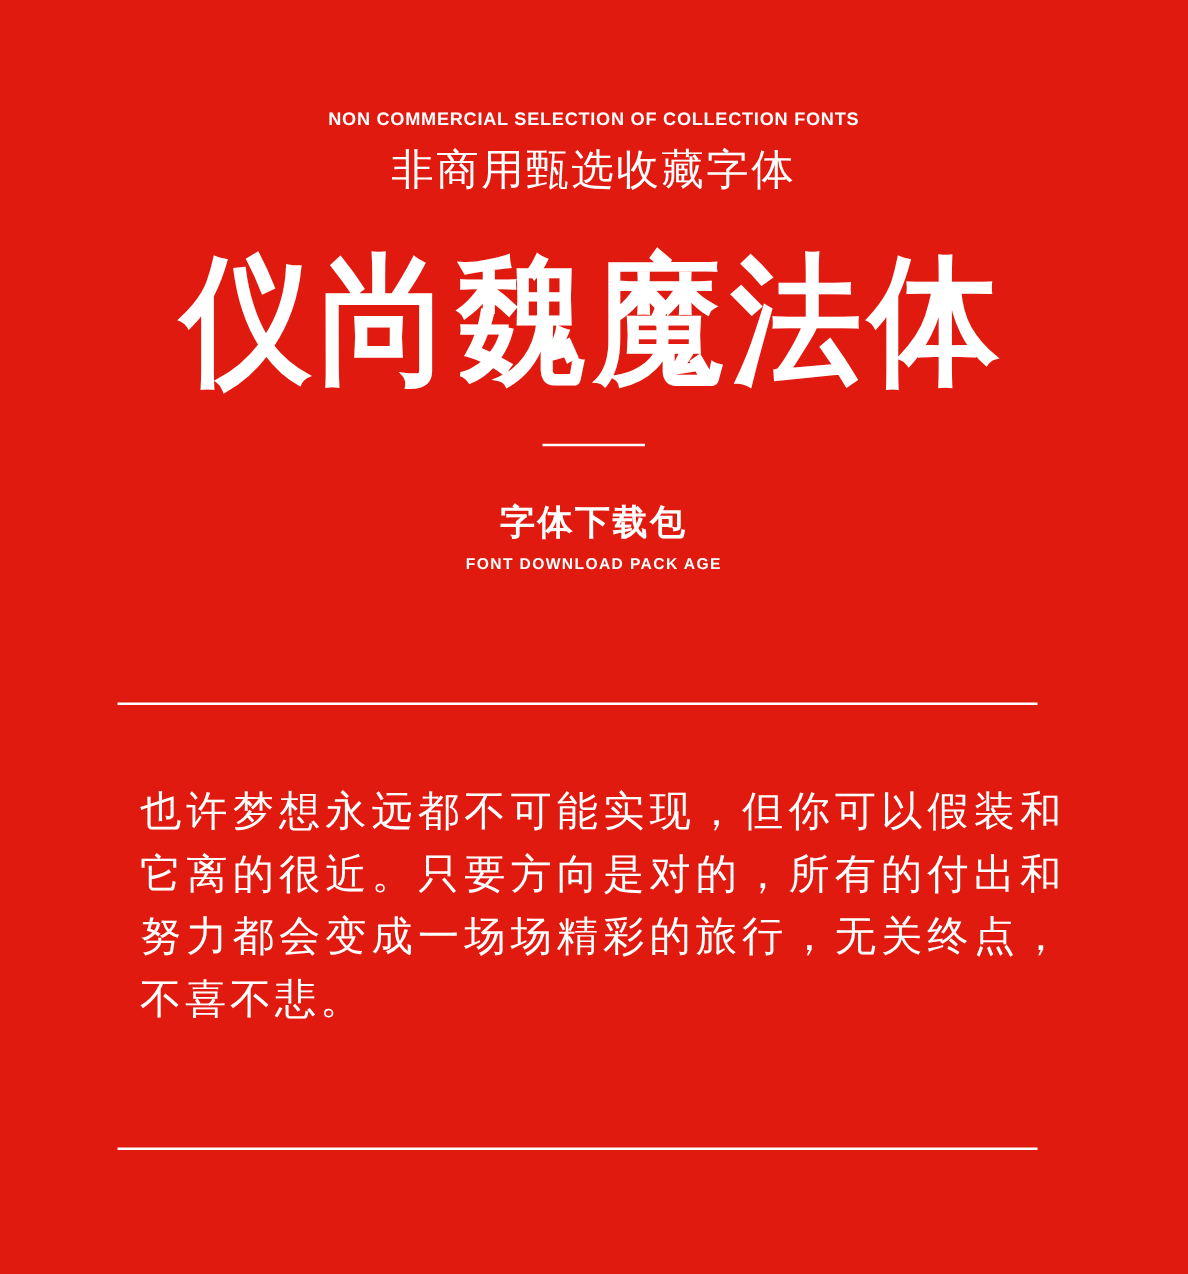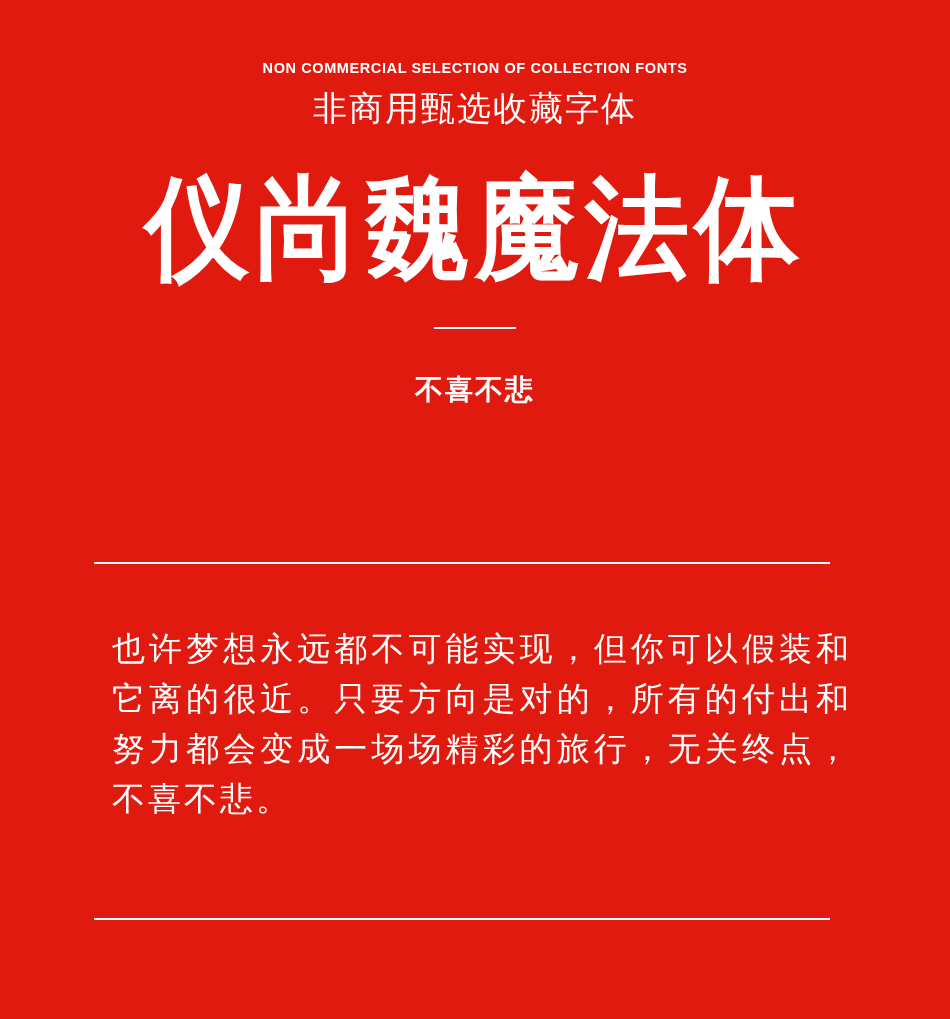--- a/index.html
+++ b/index.html
@@ -17,21 +17,21 @@
 
   .poster {
     position: relative;
     width: 950px;
     height: 1019px;
     box-sizing: border-box;
   }
 
   
   .header {
-    padding-top: 60px;
+    padding-top: 88px;
     text-align: center;
   }
   .eyebrow {
     font-size: 14.5px;
     letter-spacing: 0.6px;
     font-weight: 600;
     color: #ffffff;
     line-height: 1.2;
   }
   .headline-cn {
@@ -116,21 +116,22 @@
   <div class="header">
     <div class="eyebrow">NON COMMERCIAL SELECTION OF COLLECTION FONTS</div>
     <div class="headline-cn">非商用甄选收藏字体</div>
   </div>
 
   <div class="display-name">仪尚魏魔法体</div>
 
   <div class="rule-short"></div>
 
   <div class="pack">
-    <div class="pack-cn">不喜不悲</div>
+    <div class="pack-cn">字体下载包</div>
+    <div class="pack-en">FONT DOWNLOAD PACK AGE</div>
   </div>
 
   <div class="rule-long top"></div>
 
   <div class="sample">也许梦想永远都不可能实现，但你可以假装和它离的很近。只要方向是对的，所有的付出和努力都会变成一场场精彩的旅行，无关终点，不喜不悲。</div>
 
   <div class="rule-long bottom"></div>
 
 </div>
 

